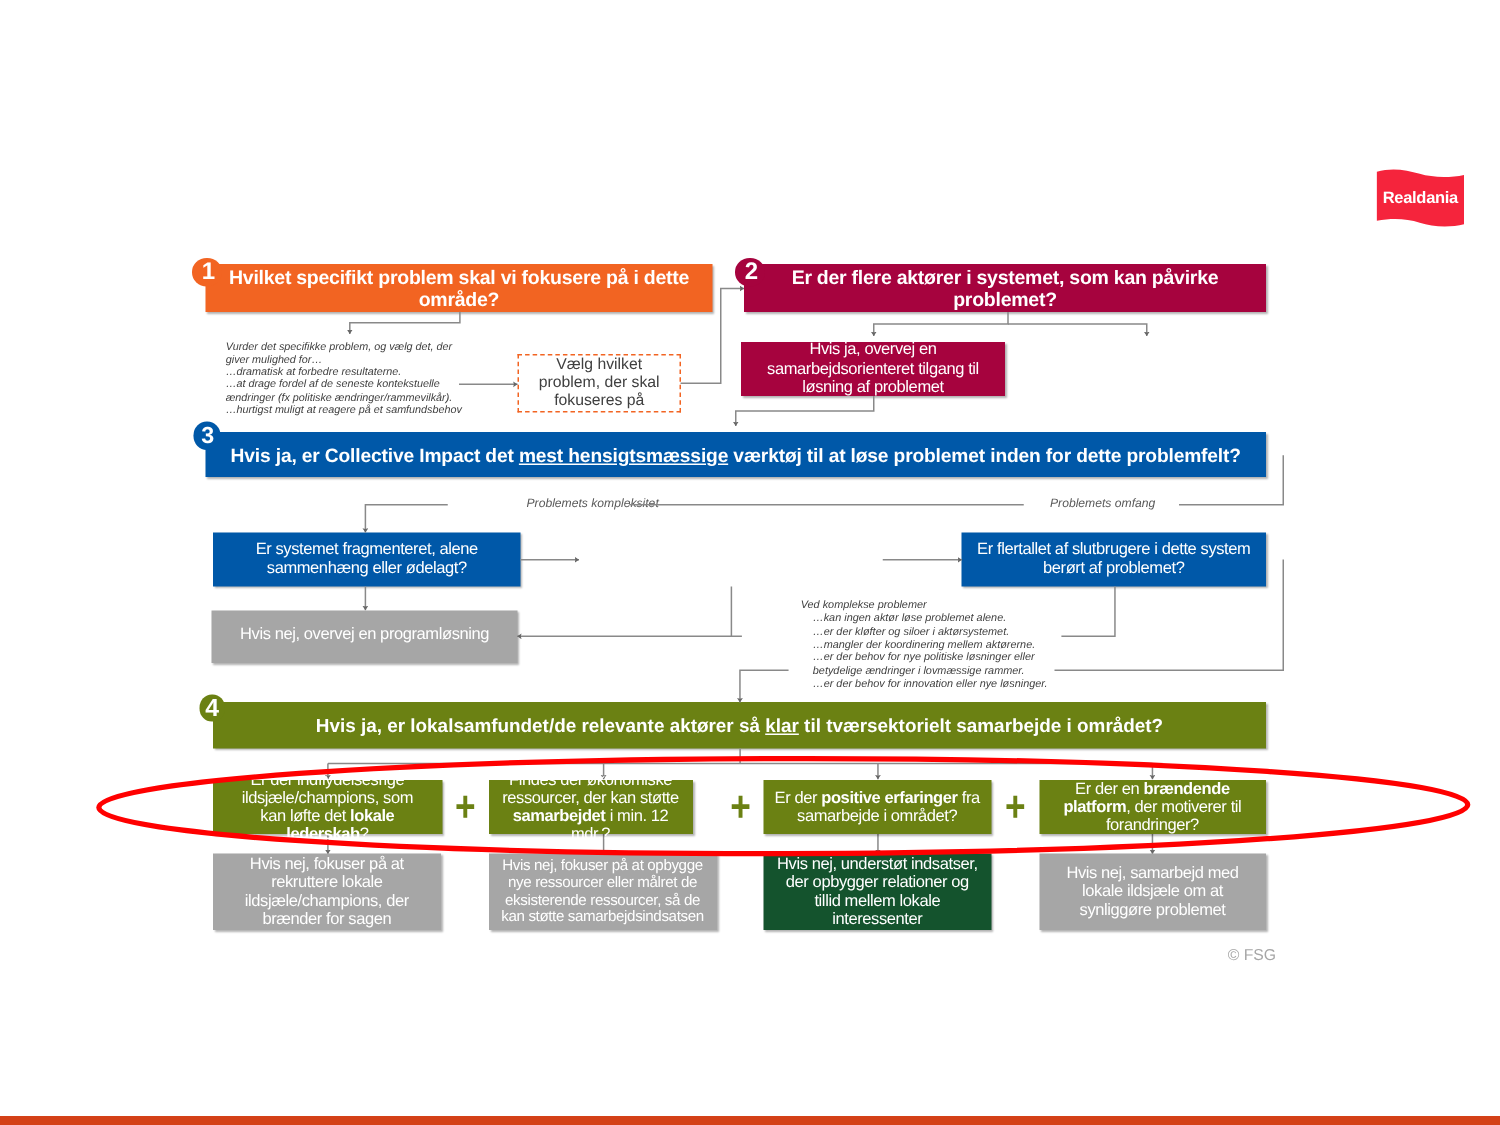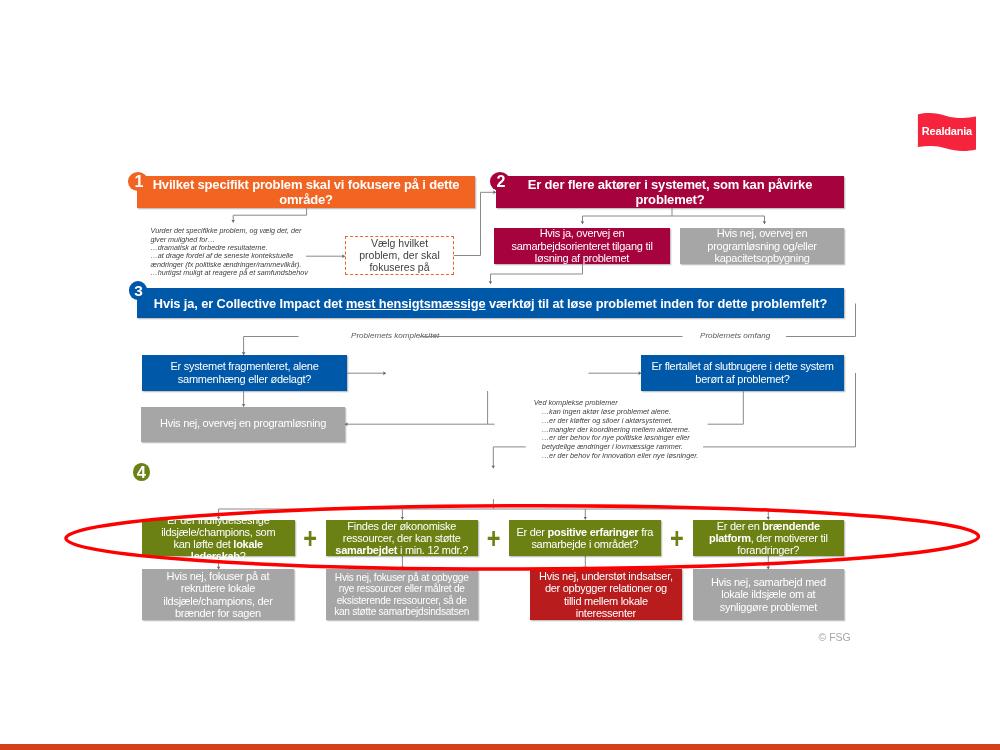--- a/index.html
+++ b/index.html
@@ -73,23 +73,20 @@
   <div class="step-num" style="left:490.2px;top:171.9px;width:17.7px;height:17.7px;background:#A6033E;font-size:16px;padding-top:1px;padding-left:2px;">
     <span>2</span>
   </div>
   <div class="banner" style="left:496px;top:176px;width:348px;height:32px;background:#A6033E;font-size:13px;letter-spacing:-0.17px;padding:0 12px;">
     <span>Er der flere aktører i systemet, som kan påvirke problemet?</span>
   </div>
 
   <div class="box" style="left:494px;top:228px;width:176px;height:36px;background:#A6033E;font-size:11px;padding:0 5px;">
     <span>Hvis ja, overvej en samarbejdsorienteret tilgang til løsning af problemet</span>
   </div>
-  <div class="box" style="left:680px;top:228px;width:164px;height:36px;background:#A6A6A6;font-size:11px;padding:0 5px;">
-    <span>Hvis nej, overvej en programløsning og/eller kapacitetsopbygning</span>
-  </div>
 
   <div class="step-num" style="left:129.4px;top:281.4px;width:17.2px;height:17.2px;background:#0058A8;font-size:15.5px;padding-top:1px;padding-left:0.5px;">
     <span>3</span>
   </div>
   <div class="banner" style="left:137px;top:287.6px;width:707px;height:30px;background:#0058A8;font-size:12.8px;letter-spacing:-0.1px;padding-top:2px;">
     <span>
       <span>Hvis ja, er Collective Impact det </span><span style="text-decoration:underline;">mest hensigtsmæssige</span><span> værktøj til at løse problemet inden for dette problemfelt?</span>
     </span>
   </div>
 
@@ -110,20 +107,25 @@
     …kan ingen aktør løse problemet alene.
     …er der kløfter og siloer i aktørsystemet.
     …mangler der koordinering mellem aktørerne.
     …er der behov for nye politiske løsninger eller
     betydelige ændringer i lovmæssige rammer.
     …er der behov for innovation eller nye løsninger.</div>
 
   <div class="step-num" style="left:133.1px;top:463.1px;width:16.5px;height:16.5px;background:#6B8113;font-size:16.5px;padding-top:1px;padding-left:0px;">
     <span>4</span>
   </div>
+  <div class="banner" style="left:142px;top:468.4px;width:702px;height:30.3px;background:#6B8113;font-size:12.6px;padding-top:2px;">
+    <span>
+      <span>Hvis ja, er lokalsamfundet/de relevante aktører så </span><span style="text-decoration:underline;">klar</span><span> til tværsektorielt samarbejde i området?</span>
+    </span>
+  </div>
 
   <svg class="lines" viewBox="0 0 1000 750">
     <defs>
       <marker id="ah" markerWidth="6" markerHeight="5" refX="2.9" refY="1.95" orient="auto" markerUnits="userSpaceOnUse">
         <path d="M0,0 L2.9,1.95 L0,3.9 L0.5,1.95 Z" fill="#666666"></path>
       </marker>
     </defs>
     <g fill="none" stroke="#898989" stroke-width="1">
 
       <path d="M306.6,207.8 L306.6,215.2 L233.2,215.2 L233.2,222.6" marker-end="url(#ah)"></path>
@@ -168,21 +170,21 @@
     </g>
   </svg>
 
   <div class="box" style="left:142px;top:519.5px;width:152.5px;height:36.5px;background:#6B8113;font-size:11px;padding:0 12px;line-height:12.1px;">
     <span>
       <span>Er der indflydelsesrige ildsjæle/champions, som kan løfte det </span><b>lokale lederskab</b><span>?</span>
     </span>
   </div>
   <div class="plus" style="left:303.3px;top:526.6px;">+</div>
 
-  <div class="box" style="left:325.7px;top:519.5px;width:152px;height:36.5px;background:#6B8113;font-size:11px;padding:0 5px;line-height:12.1px;">
+  <div class="box" style="left:325.7px;top:519.5px;width:136px;height:36.5px;background:#6B8113;font-size:11px;padding:0 5px;line-height:12.1px;">
     <span>
       <span>Findes der økonomiske ressourcer, der kan støtte </span><b>samarbejdet</b><span> i min. 12 mdr.?</span>
     </span>
   </div>
   <div class="plus" style="left:486.8px;top:526.6px;">+</div>
 
   <div class="box" style="left:508.8px;top:519.5px;width:152px;height:36.5px;background:#6B8113;font-size:11px;padding:0 5px;line-height:12.1px;">
     <span>
       <span>Er der </span><b>positive erfaringer</b><span> fra samarbejde i området?</span>
     </span>
@@ -194,21 +196,21 @@
       <span>Er der en </span><b>brændende platform</b><span>, der motiverer til forandringer?</span>
     </span>
   </div>
 
   <div class="box" style="left:141.8px;top:569px;width:152.2px;height:51px;background:#A6A6A6;font-size:11px;padding:0 6.5px;line-height:12.1px;">
     <span>Hvis nej, fokuser på at rekruttere lokale ildsjæle/champions, der brænder for sagen</span>
   </div>
   <div class="box" style="left:325.7px;top:569px;width:152px;height:51px;background:#A6A6A6;font-size:10.1px;letter-spacing:-0.25px;padding:0 5px;line-height:11.2px;">
     <span>Hvis nej, fokuser på at opbygge nye ressourcer eller målret de eksisterende ressourcer, så de kan støtte samarbejdsindsatsen</span>
   </div>
-  <div class="box" style="left:508.8px;top:569px;width:152.2px;height:51px;background:#b91c1c;font-size:11px;padding:0 6.5px;line-height:12.1px;margin-left:21px;">
+  <div class="box" style="left:508.8px;top:569px;width:152.2px;height:51px;background:#14532d;font-size:11px;padding:0 6.5px;line-height:12.1px;">
     <span>Hvis nej, understøt indsatser, der opbygger relationer og tillid mellem lokale interessenter</span>
   </div>
   <div class="box" style="left:692.5px;top:569px;width:151.7px;height:51px;background:#A6A6A6;font-size:11px;padding:0 6.5px;line-height:12.1px;">
     <span>Hvis nej, samarbejd med lokale ildsjæle om at synliggøre problemet</span>
   </div>
 
   <svg class="lines" style="z-index:5;pointer-events:none;" viewBox="0 0 1000 750">
     <ellipse cx="522.2" cy="537.4" rx="456.3" ry="31.7" fill="none" stroke="#FF0000" stroke-width="3.5" transform="rotate(-0.12 522.2 537.4)"></ellipse>
   </svg>
 

